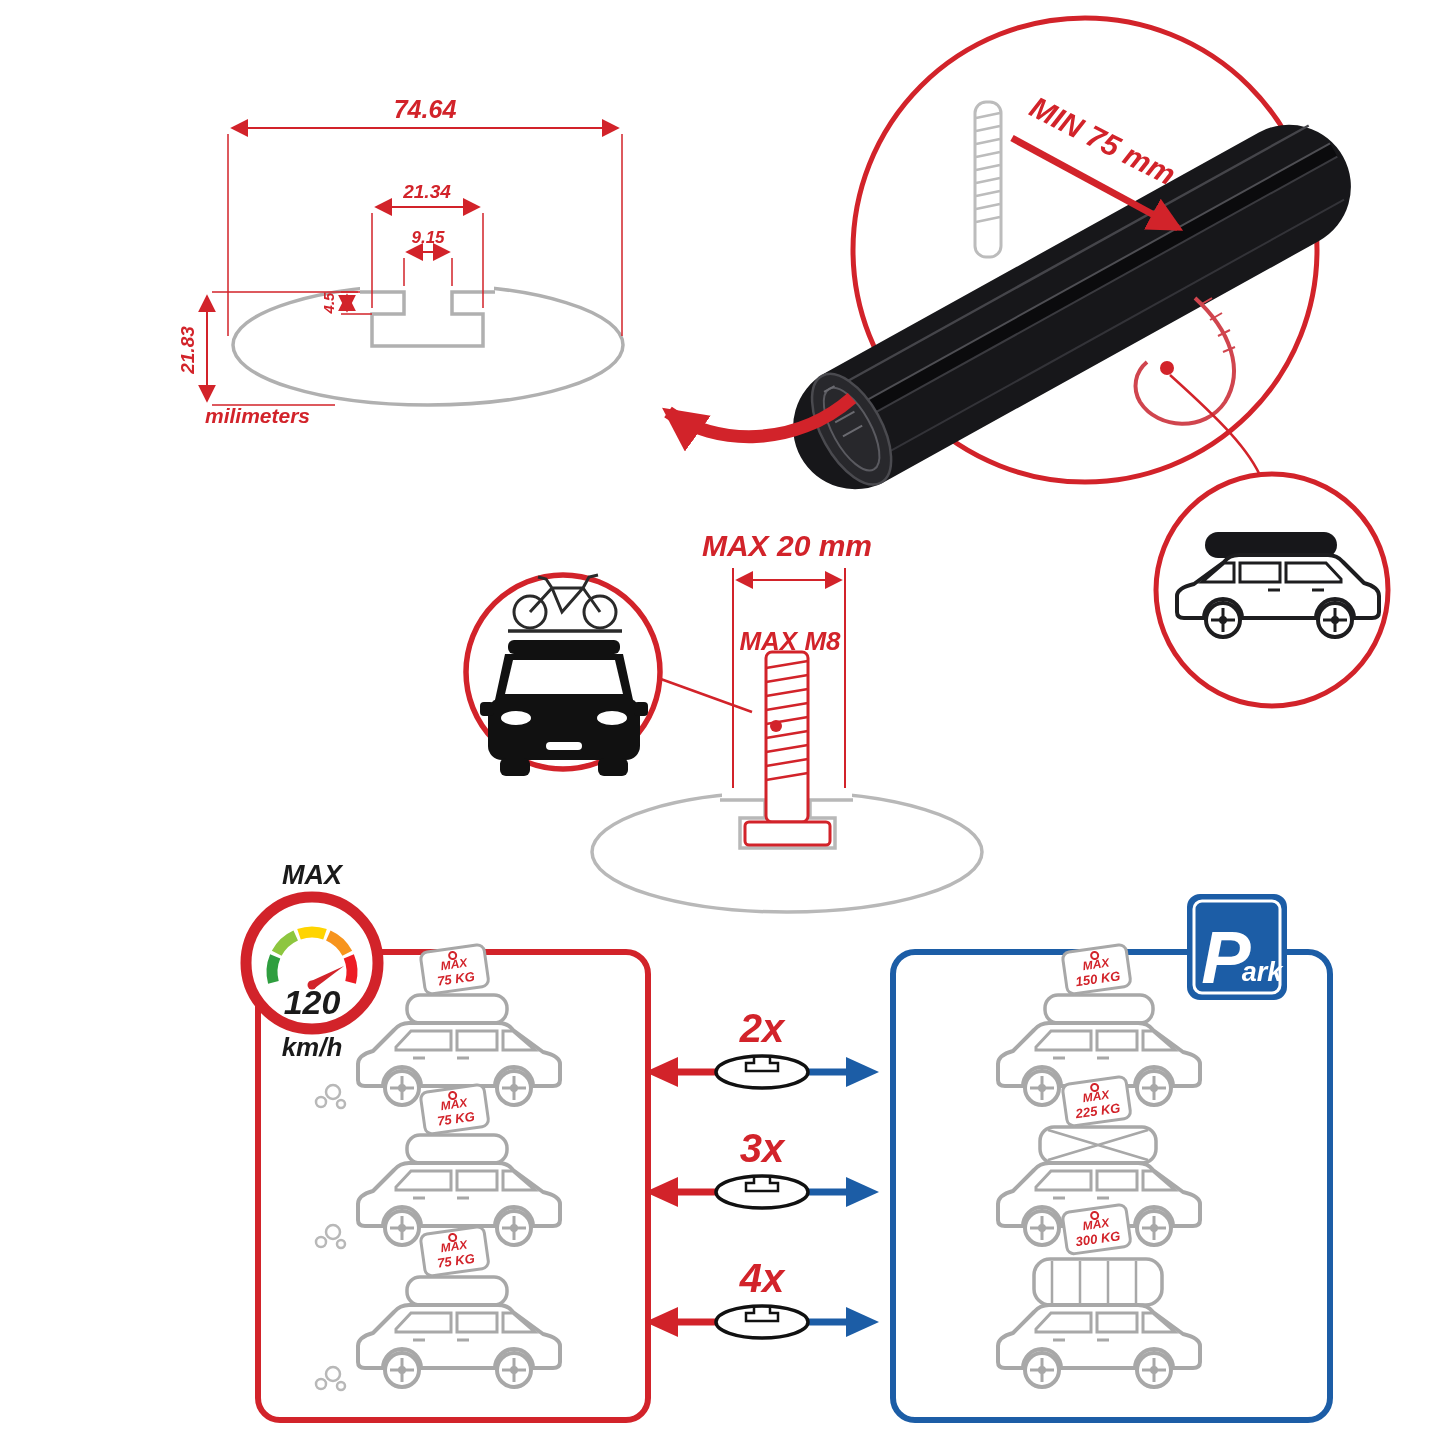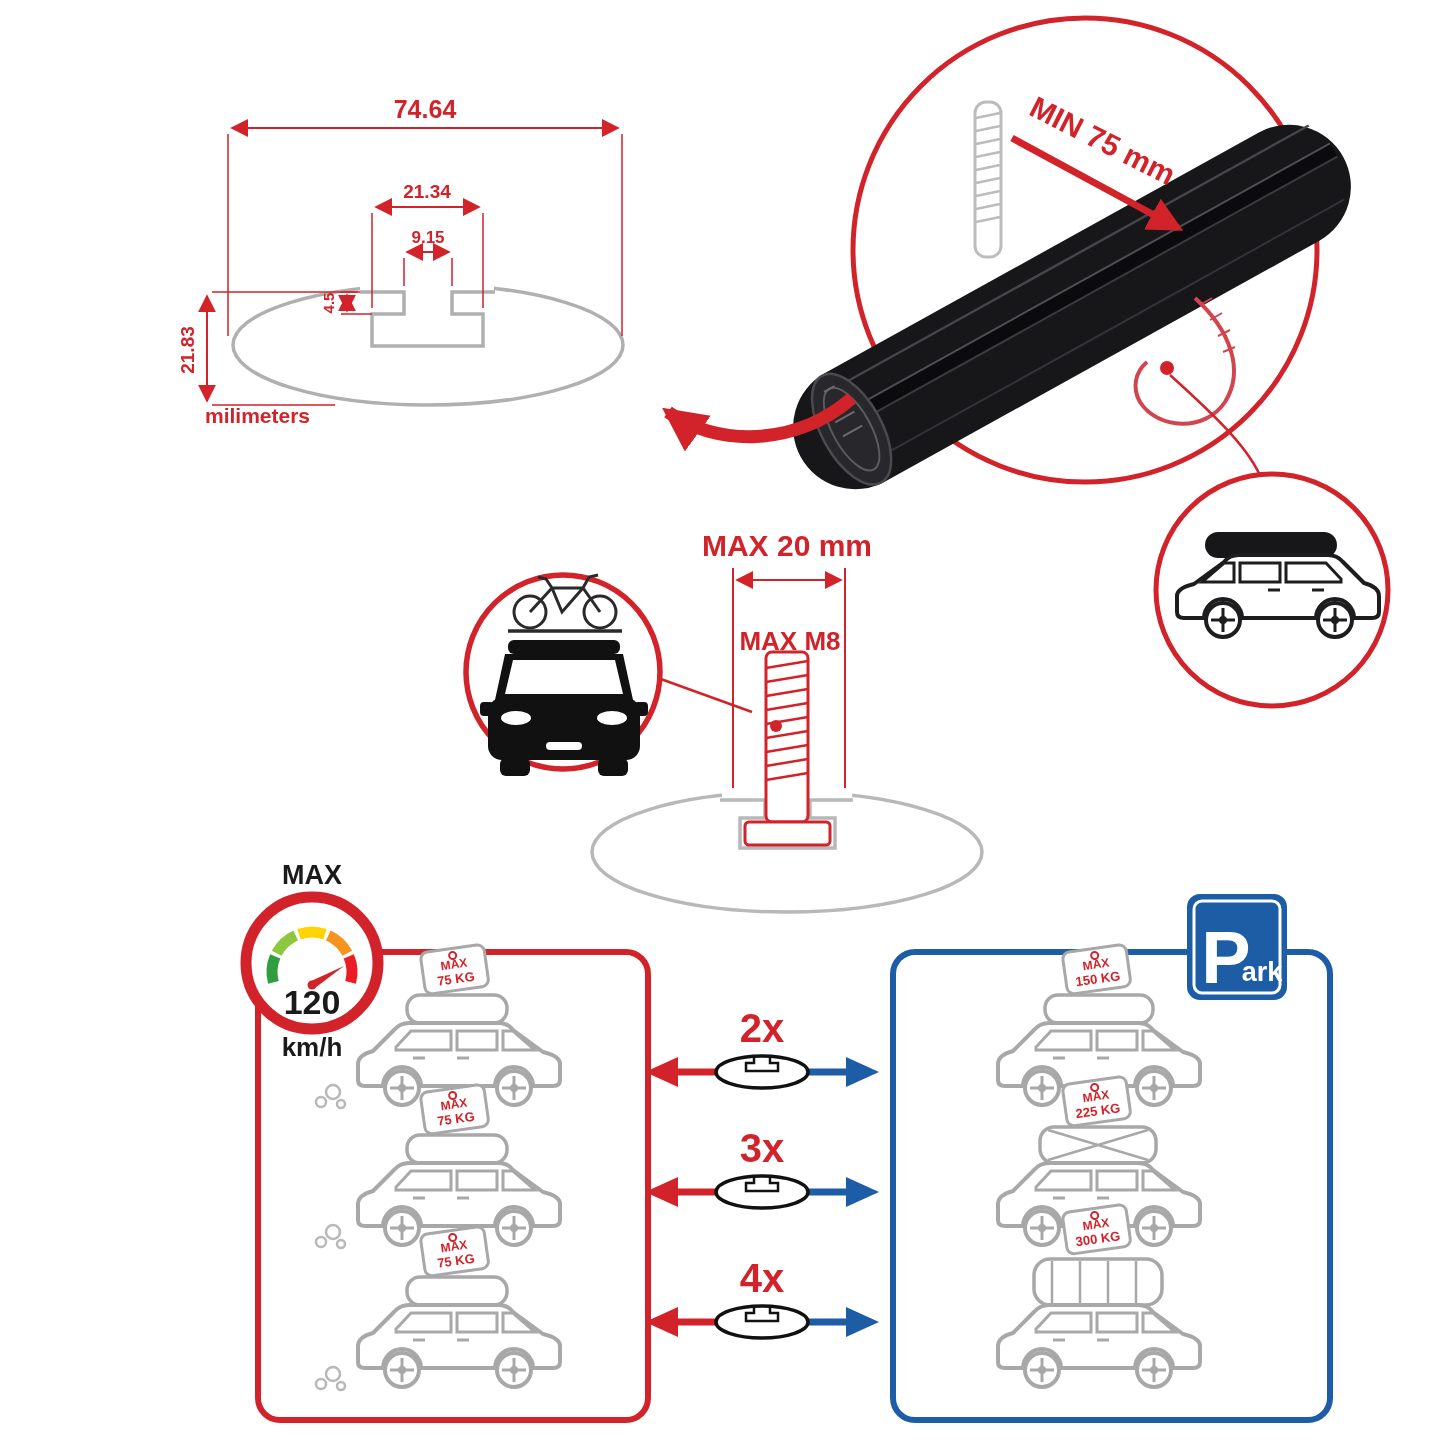--- a/index.html
+++ b/index.html
@@ -1,17 +1,17 @@
 <!DOCTYPE html>
 <html><head>
 <meta charset="utf-8">
 <style>
   html,body{margin:0;padding:0;background:#fff;}
   #canvas{position:relative;width:1445px;height:1445px;background:#fff;overflow:hidden;
-          font-family:"Liberation Sans",sans-serif;}
+          font-family:"Liberation Sans",sans-serif;font-style:italic;}
   svg{position:absolute;left:0;top:0;}
   text{font-family:"Liberation Sans",sans-serif;font-weight:bold;}
   .red-t{fill:#d2232a;}
   .blk-t{fill:#1a1a1a;}
   .wht-t{fill:#ffffff;}
 </style>
 </head>
 <body>
 
 <div id="canvas">

